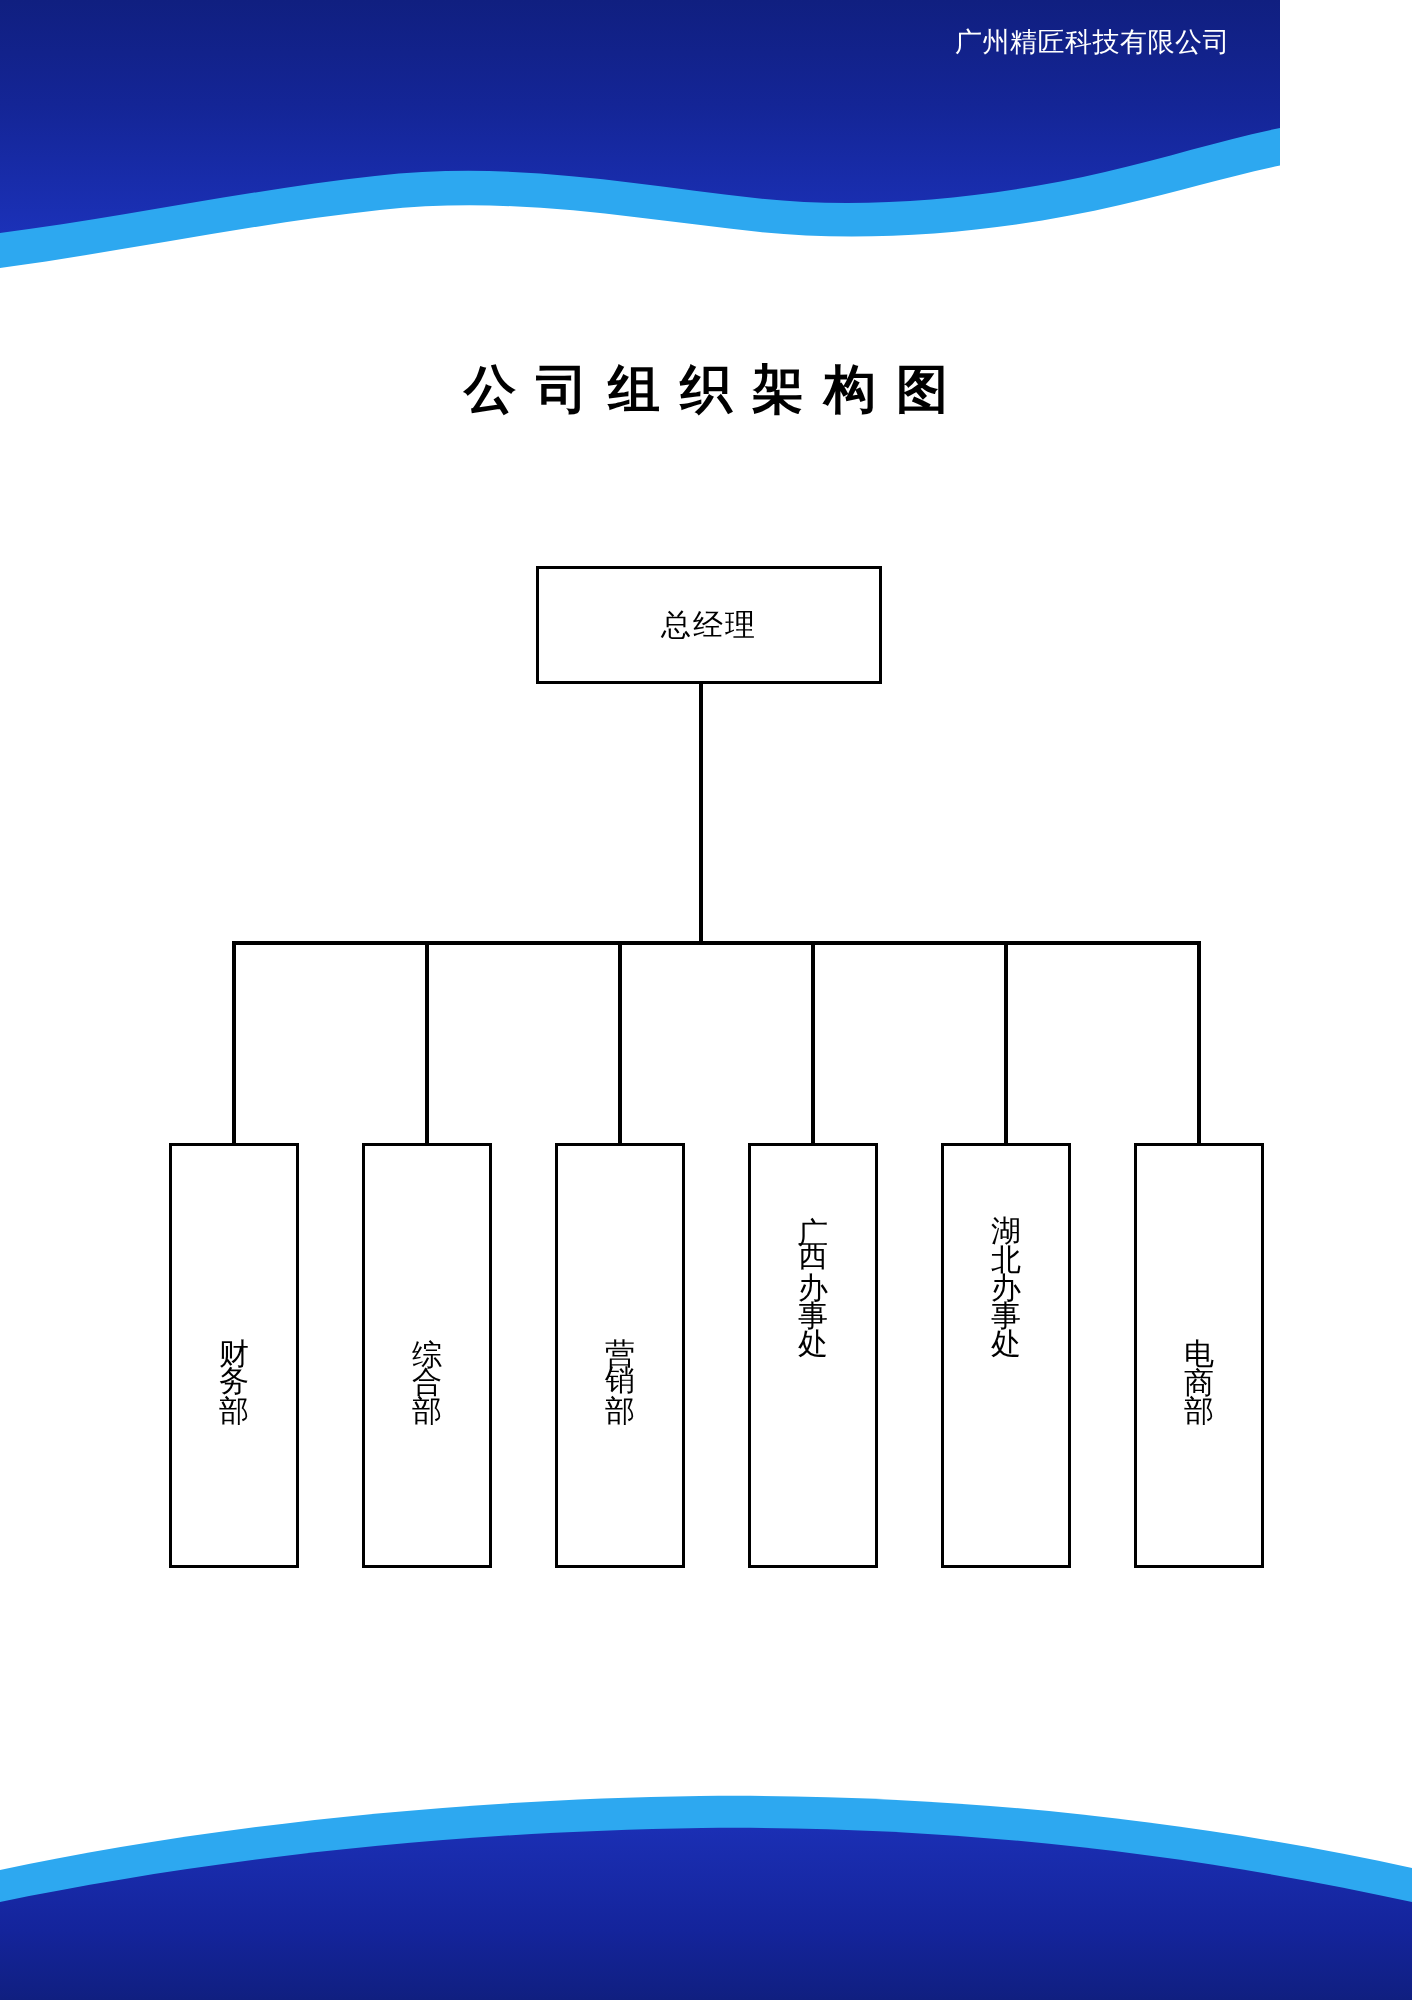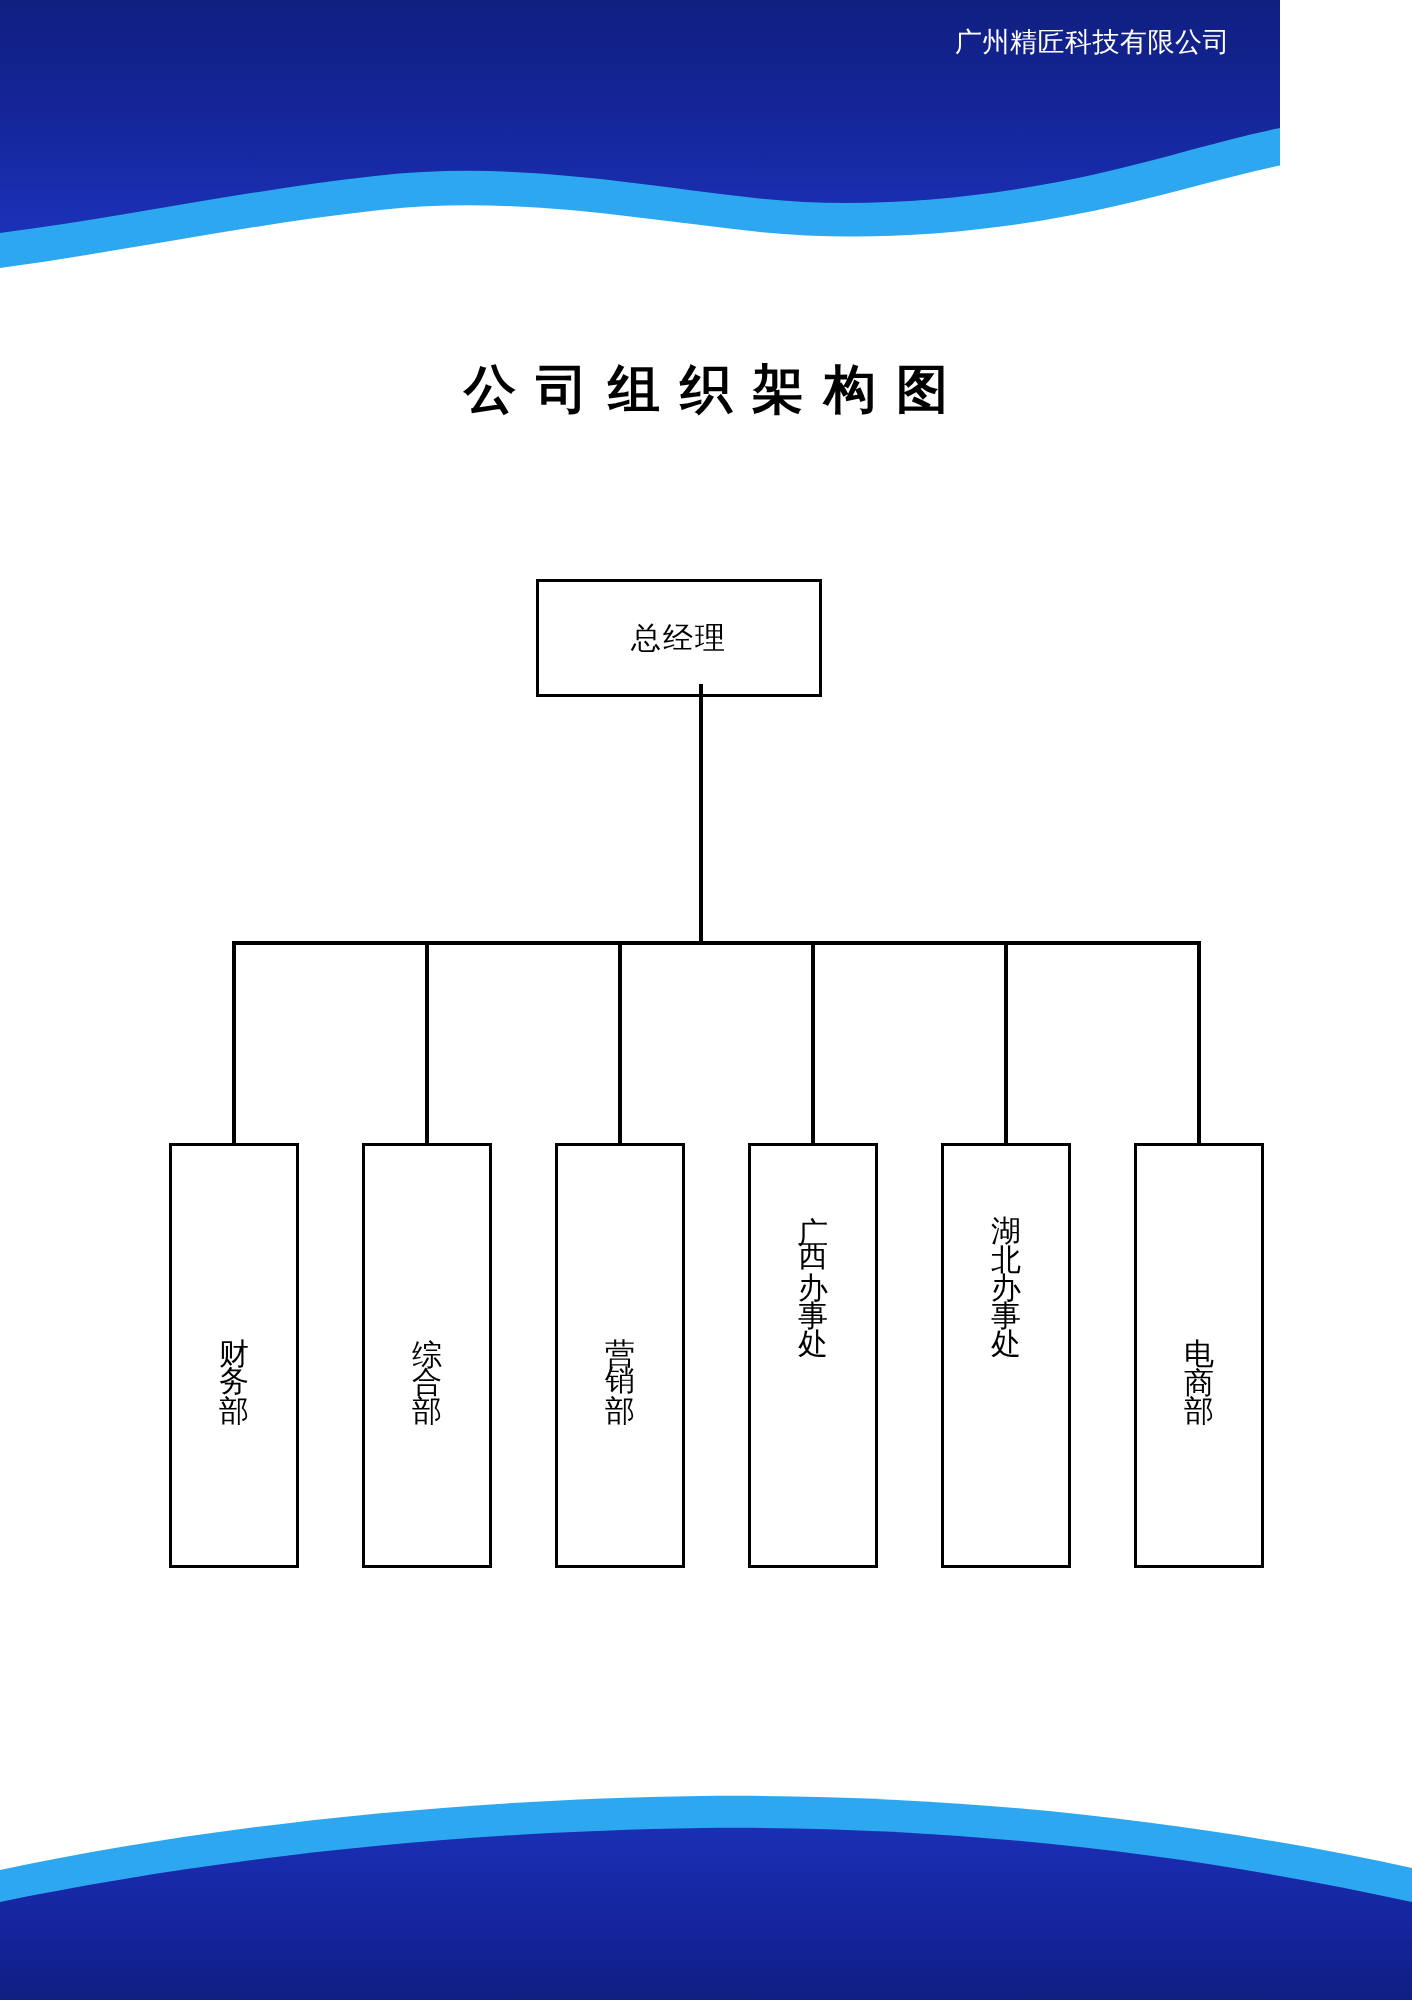--- a/index.html
+++ b/index.html
@@ -73,29 +73,28 @@
     top: 0;
     width: 1412px;
     height: 2000px;
   }
 
   
   #root-node {
     position: absolute;
     left: 536px;
     top: 566px;
-    width: 286px;
+    width: 346px;
     height: 118px;
     border: 3px solid #000000;
     box-sizing: border-box;
     background: #ffffff;
     display: flex;
     align-items: center;
     justify-content: center;
-    margin-top: 13px;
   }
   #root-node .node-label-h {
     font-size: 30px;
     color: #000000;
     letter-spacing: 2px;
     font-family: "DejaVu Sans", "Liberation Sans", sans-serif;
   }
 
   
   .connector {

